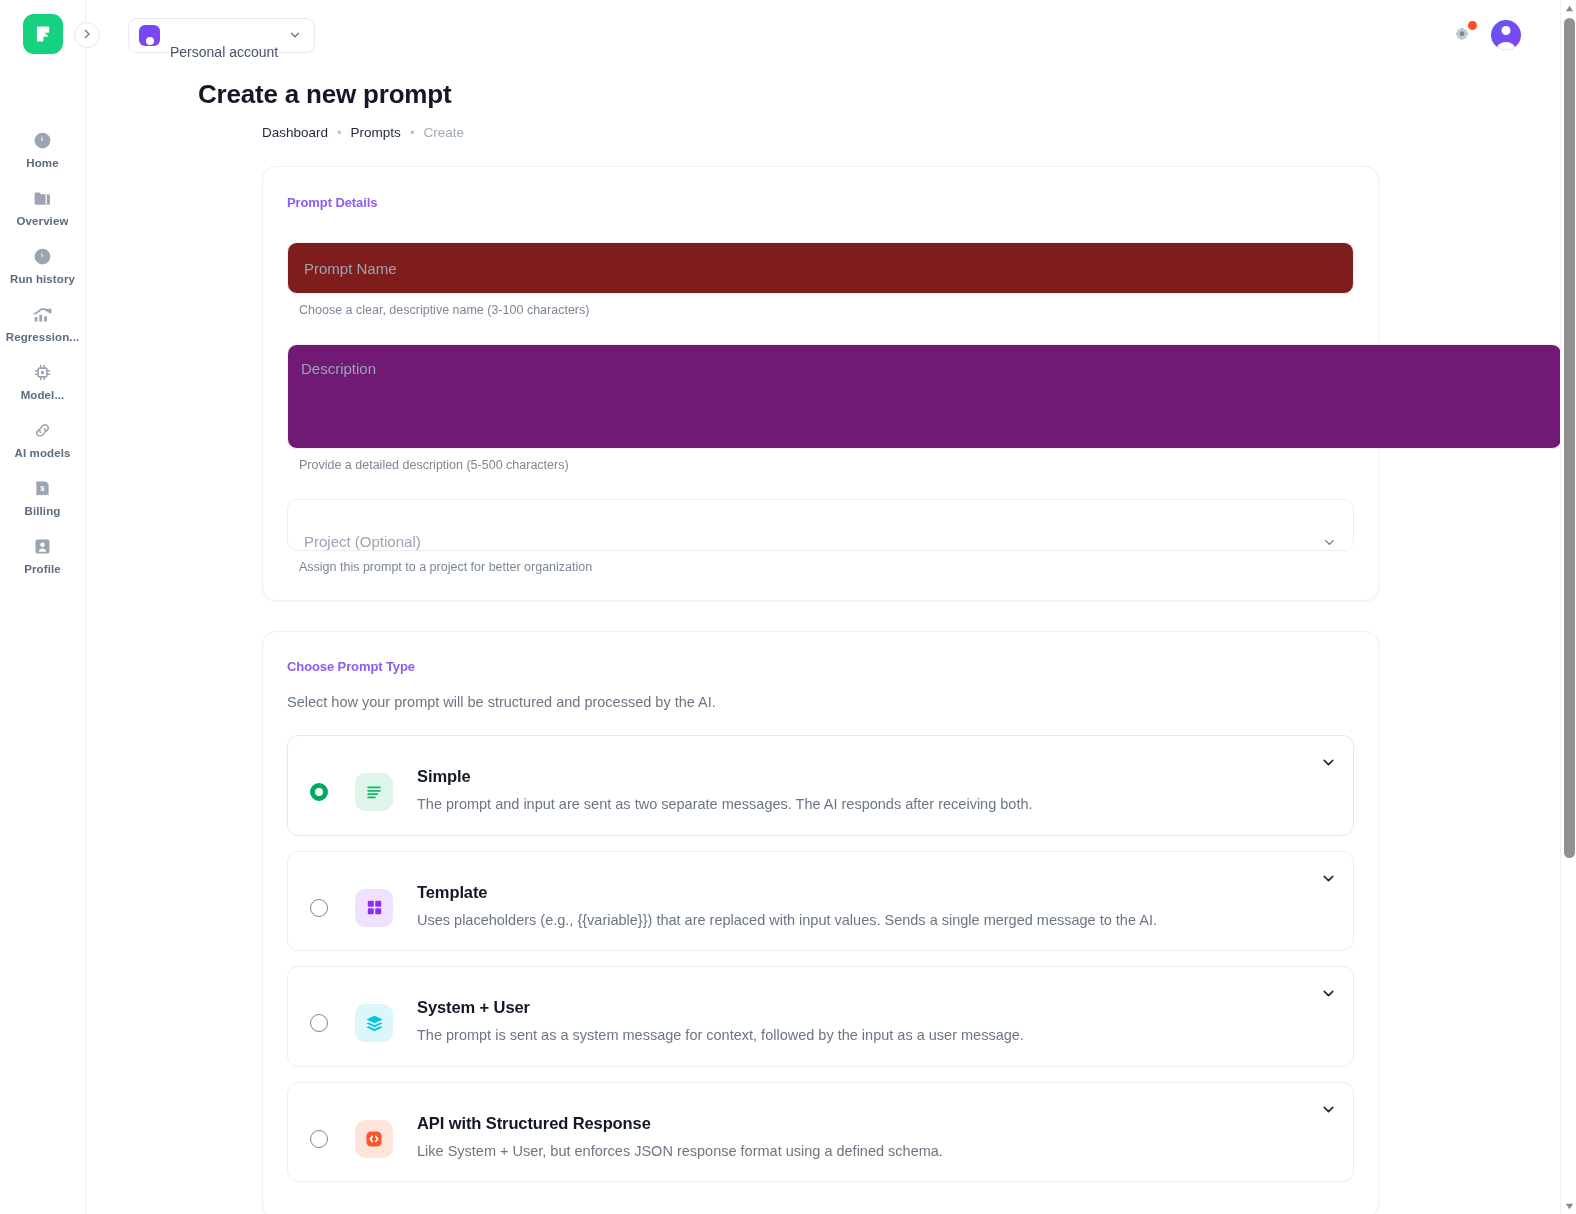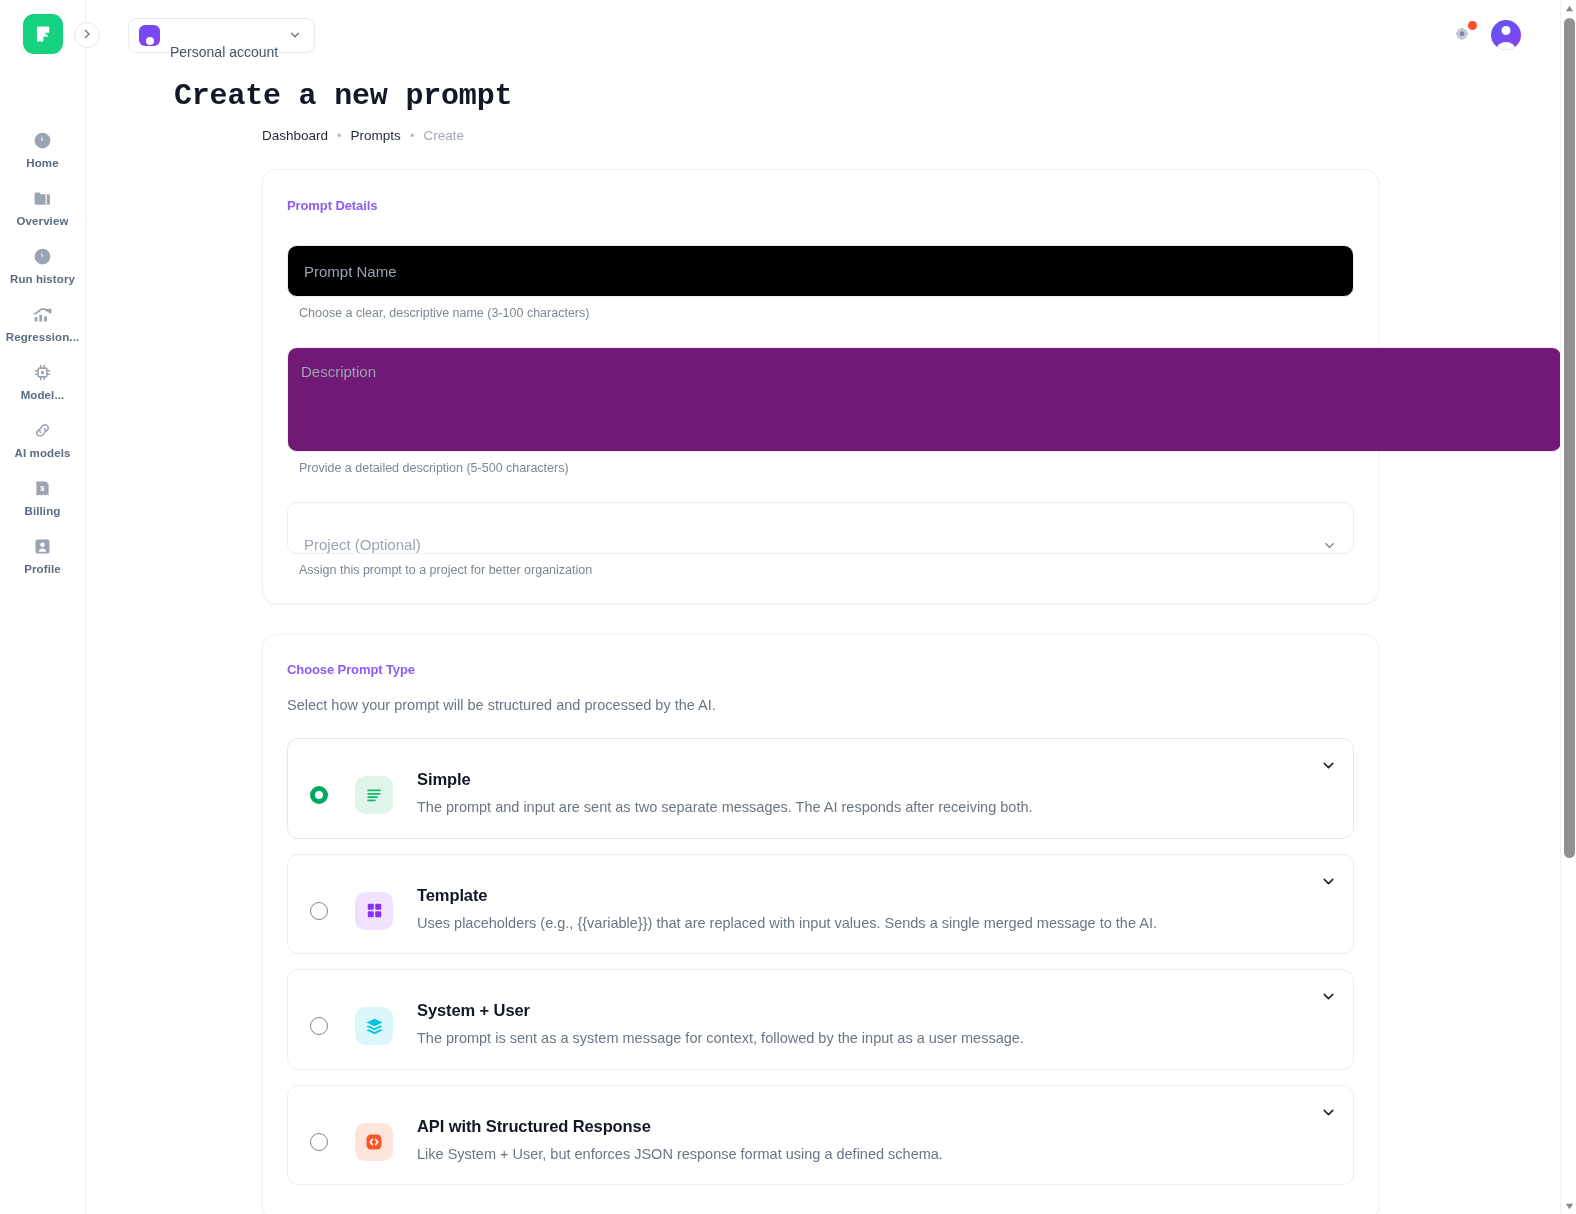--- a/index.html
+++ b/index.html
@@ -120,24 +120,23 @@
   }
 
   
   #main {
     position: absolute; left: 86px; top: 70px;
     width: 1474px; height: 1144px;
     background: #ffffff;
     overflow: hidden;
   }
   #page-title {
-    margin: 9px 0 0 88px;
-    font-size: 30px; font-weight: 700; color: #121826;
+    margin: 9px 0 0 112px;
+    font-size: 26px; font-weight: 700; color: #121826;
     letter-spacing: -.2px;
-    font-family: Liberation Mono, monospace;
   }
   #breadcrumb {
     margin: 15px 0 0 176px;
     display: flex; align-items: center; gap: 9px;
     font-size: 13.5px;
   }
   .crumb { color: #1f2937; font-weight: 500; cursor: pointer; }
   .crumb.current { color: #a0aab8; font-weight: 400; cursor: default; }
   .crumb-sep { color: #b9c1cc; font-size: 13px; }
 
@@ -158,21 +157,21 @@
   }
   .card-sub {
     margin-top: 20px; font-size: 14.5px; color: #6b7684;
   }
 
   .field { margin-top: 27px; }
   .field.first { margin-top: 32px; }
   .input-box {
     width: 1067px; height: 52px;
     border: 1px solid #eceef1; border-radius: 10px;
-    background: #000000;
+    background: #7f1d1d;
     display: flex; align-items: center;
     padding: 0 16px;
     cursor: text;
   }
   .textarea-box {
     width: 1275px; height: 105px;
     border: 1px solid #eceef1; border-radius: 10px;
     background: #701a75;
     padding: 15px 13px;
     cursor: text;

